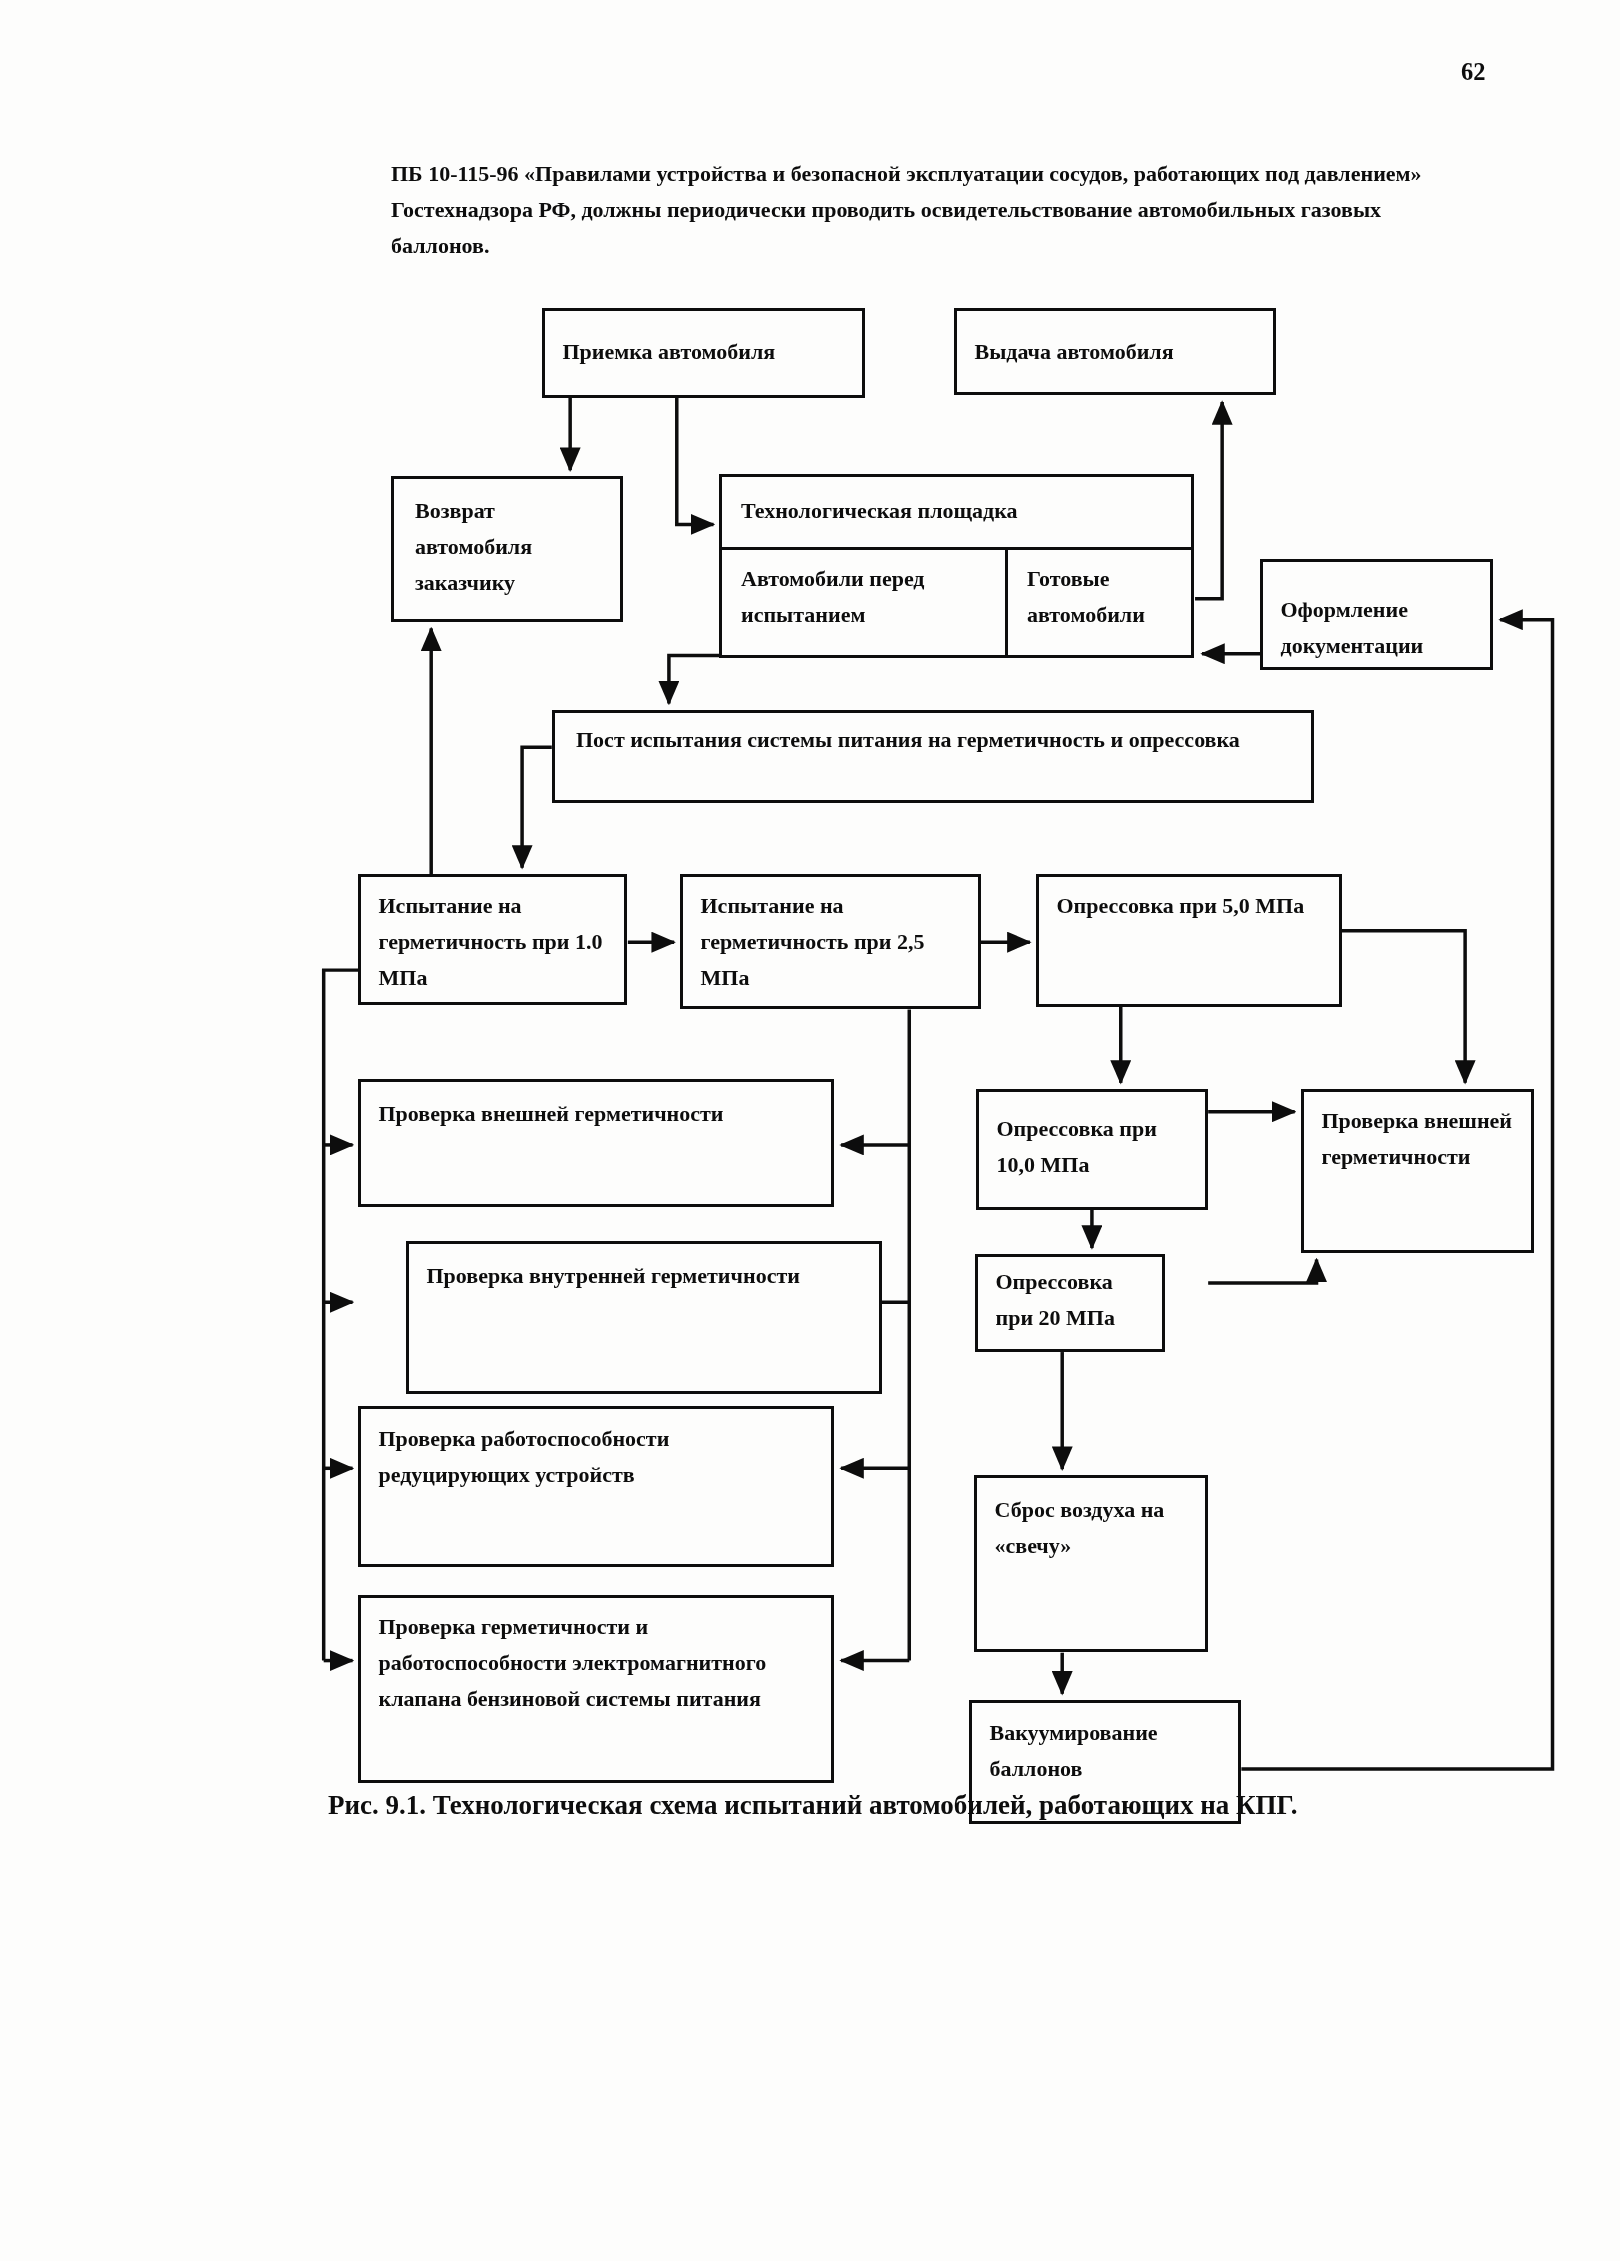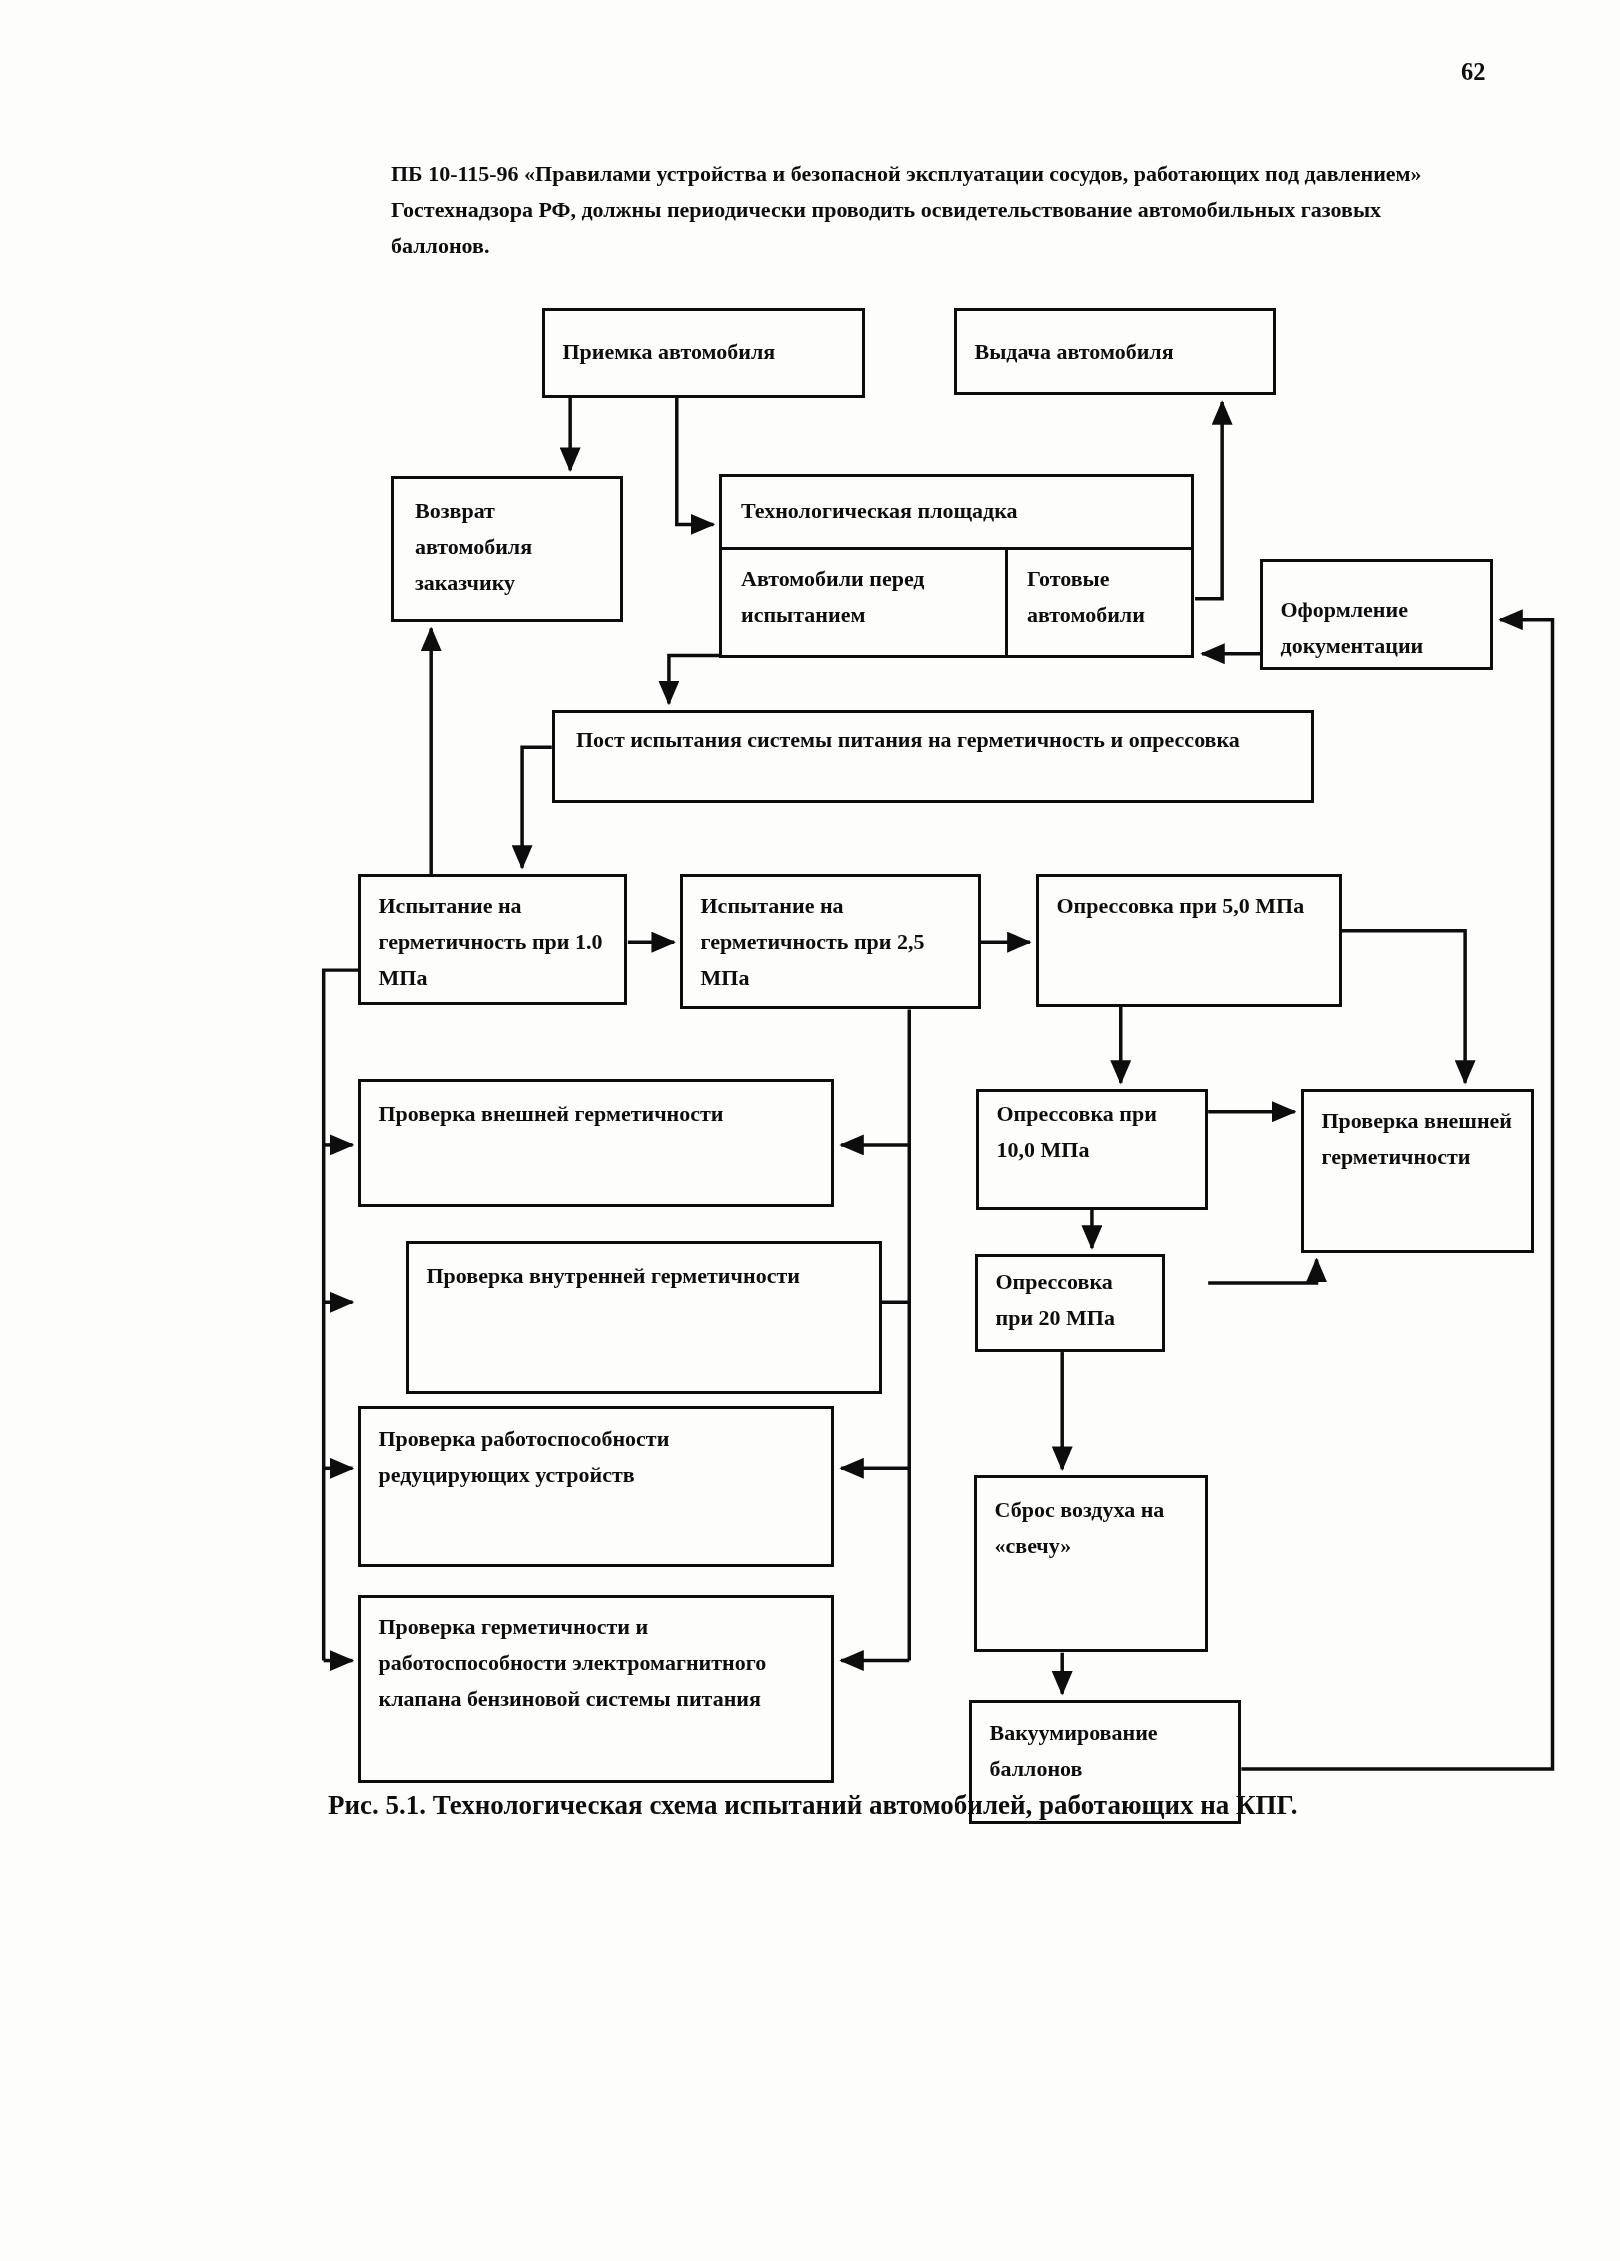--- a/index.html
+++ b/index.html
@@ -108,32 +108,32 @@
   <div class="node" style="left:552px;top:710px;width:762px;height:93px;padding-top:8.7px;padding-left:21px;">Пост испытания системы питания на герметичность и опрессовка</div>
 
   <div class="node" style="left:358px;top:874px;width:269px;height:131px;padding-top:10.5px;">Испытание на герметичность при 1.0 МПа</div>
 
   <div class="node" style="left:680px;top:874px;width:301px;height:135px;padding-top:10.5px;">Испытание на герметичность при 2,5 МПа</div>
 
   <div class="node" style="left:1036px;top:874px;width:306px;height:133px;padding-top:10.5px;">Опрессовка при 5,0 МПа</div>
 
   <div class="node" style="left:358px;top:1079px;width:476px;height:128px;padding-top:14px;">Проверка внешней герметичности</div>
 
-  <div class="node" style="left:976px;top:1089px;width:232px;height:121px;padding-top:4px;">Опрессовка при 10,0 МПа</div>
+  <div class="node" style="left:976px;top:1089px;width:232px;height:121px;padding-top:19px;">Опрессовка при 10,0 МПа</div>
 
   <div class="node" style="left:1301px;top:1089px;width:233px;height:164px;padding-top:10.5px;">Проверка внешней герметичности</div>
 
   <div class="node" style="left:358px;top:1241px;width:476px;height:153px;padding-top:14px;margin-left:48px;">Проверка внутренней герметичности</div>
 
   <div class="node" style="left:975px;top:1254px;width:190px;height:98px;padding-top:7px;">Опрессовка при 20 МПа</div>
 
   <div class="node" style="left:974px;top:1475px;width:234px;height:177px;padding-top:14px;">Сброс воздуха на «свечу»</div>
 
   <div class="node" style="left:358px;top:1406px;width:476px;height:161px;padding-top:12.2px;">Проверка работоспособности редуцирующих устройств</div>
 
   <div class="node" style="left:358px;top:1595px;width:476px;height:188px;padding-top:10.5px;">Проверка герметичности и работоспособности электромагнитного клапана бензиновой системы питания</div>
 
   <div class="node" style="left:969px;top:1700px;width:272px;height:124px;padding-top:12.2px;">Вакуумирование баллонов</div>
 
-  <div class="caption">Рис. 5.1. Технологическая схема испытаний автомобилей, работающих на КПГ.</div>
+  <div class="caption">Рис. 9.1. Технологическая схема испытаний автомобилей, работающих на КПГ.</div>
 
 </div>
 
 
 </body></html>

